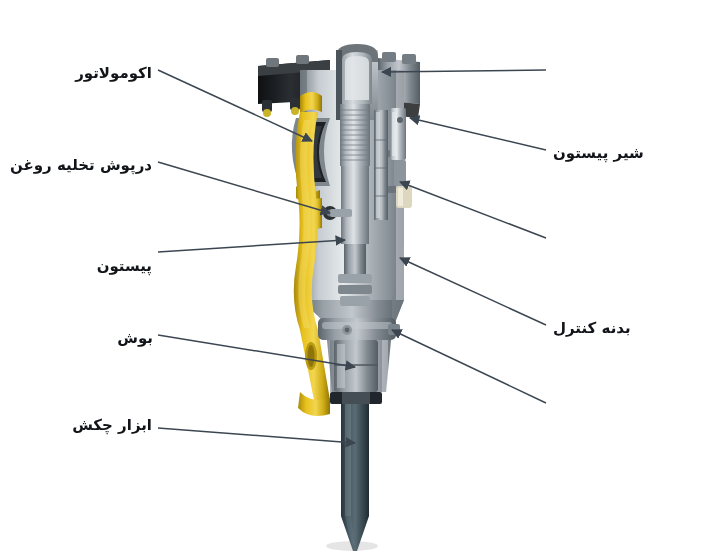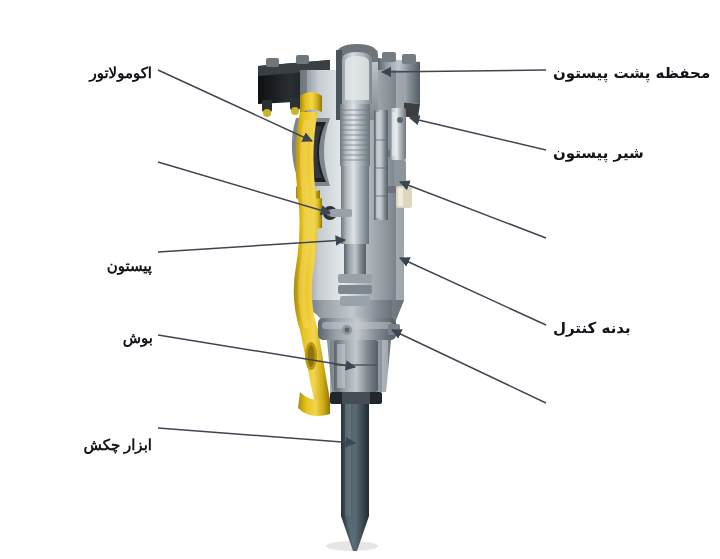--- a/index.html
+++ b/index.html
@@ -18,21 +18,21 @@
     direction:rtl;
     unicode-bidi:bidi-override;
     white-space:nowrap;
     color:#111418;
     font-size:15px;
     font-weight:700;
     line-height:18px;
     letter-spacing:0px;
   }
   .label.right{text-align:left;}
-  .label.left{text-align:right;font-family:Liberation Serif, serif;}
+  .label.left{text-align:right;}
 </style>
 </head>
 <body>
 
 <div id="stage">
 
   <svg id="artwork" viewBox="0 0 720 559">
     <defs>
       <linearGradient id="gMetal" x1="0" y1="0" x2="1" y2="0">
         <stop offset="0%" stop-color="#7d858c"></stop>
@@ -275,28 +275,28 @@
       <line x1="546" y1="70" x2="382" y2="72"></line>
       <line x1="546" y1="150" x2="410" y2="118"></line>
       <line x1="546" y1="238" x2="400" y2="182"></line>
       <line x1="546" y1="325" x2="400" y2="258"></line>
       <line x1="546" y1="403" x2="392" y2="330"></line>
     </g>
   </svg>
 
   <div class="label left" style="right:568px;top:64px;">اکومولاتور</div>
 
+  <div class="label left" style="right:568px;top:156px;">درپوش تخلیه روغن</div>
 
   <div class="label left" style="right:568px;top:257px;">پیستون</div>
 
   <div class="label left" style="right:567px;top:329px;">بوش</div>
 
-  <div class="label left" style="right:568px;top:436px;">ابزار چکش</div>
-
-  <div class="label right" style="left:553px;top:64px;">محفظه پشت پیستون</div>
+  <div class="label left" style="right:568px;top:416px;">ابزار چکش</div>
+
 
   <div class="label right" style="left:553px;top:144px;">شیر پیستون</div>
 
 
   <div class="label right" style="left:553px;top:319px;">بدنه کنترل</div>
 
 
 </div>
 
 </body></html>

